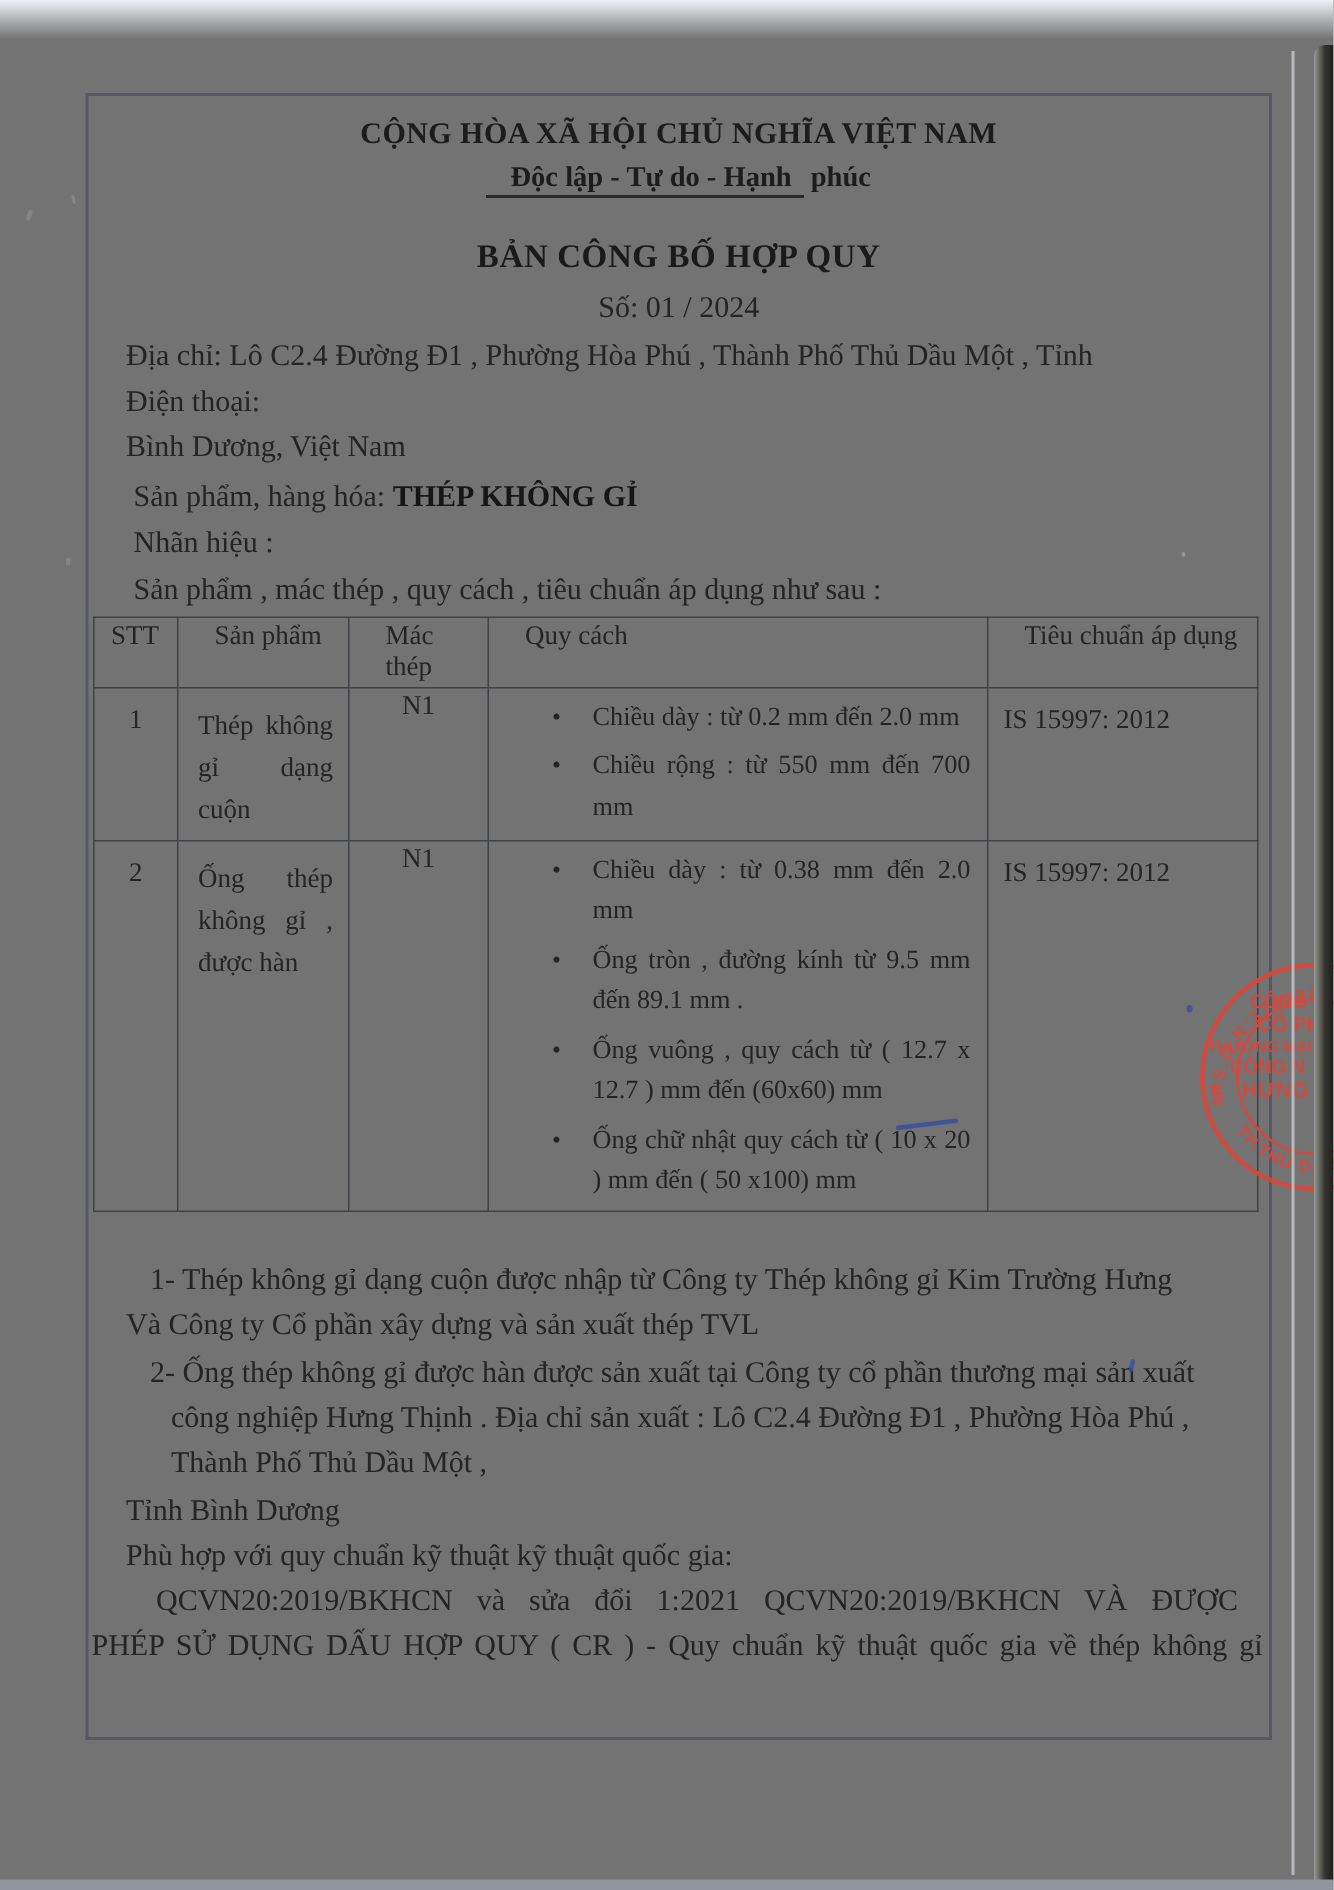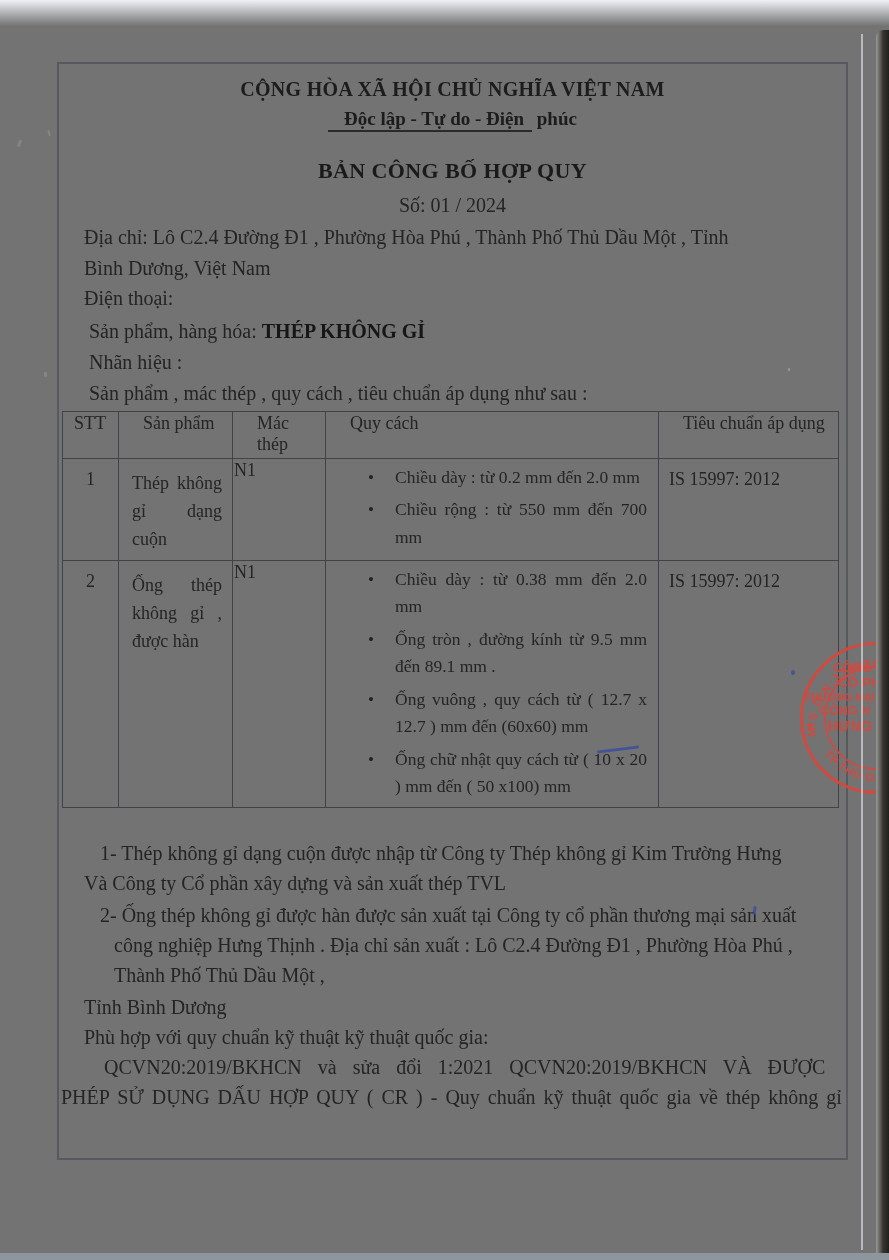--- a/index.html
+++ b/index.html
@@ -38,21 +38,21 @@
   table.spec { border-collapse:collapse; table-layout:fixed; width:776px;
     margin:2px 0 0 3px; font-size:18px; }
   table.spec th, table.spec td { border:1.5px solid #3f4347; vertical-align:top;
     font-weight:normal; overflow:hidden; }
   th.h { height:44px; vertical-align:middle; text-align:left; padding-left:24px; }
   th.h-stt { text-align:center; padding-left:0; }
   tr.r1 td { height:90px; }
   tr.r2 td { height:232px; }
   .cell-stt { text-align:center; padding-top:10px; }
   .cell-sp  { padding:10px 10px 0 13px; text-align:justify; line-height:28px; }
-  .cell-mt  { }
+  .cell-mt  { text-align:center; }
   .cell-qc  { padding-top:5px; }
   .cell-tc  { padding:10px 4px 0 10px; }
   .qci { position:relative; margin:0 10px 5px 68px; line-height:27.5px;
     text-align:justify; font-size:17.5px; }
   .qci::before { content:"•"; position:absolute; left:-27px; top:0; font-size:17px; }
 
   .notes { margin:30px 8px 0 25px; font-size:20px; line-height:30px; }
   .nline { white-space:nowrap; }
   .ind16 { padding-left:16px; }
   .ind30 { padding-left:30px; }
@@ -86,29 +86,29 @@
 </head>
 <body>
 
 <div class="page">
 
   <div class="scan-top-tint"></div>
 
   <div class="border-box">
 
     <div class="nat1">CỘNG HÒA XÃ HỘI CHỦ NGHĨA VIỆT NAM</div>
-    <div class="motto"><span class="motto-u">Độc lập - Tự do - Điện</span> <span>phúc</span></div>
+    <div class="motto"><span class="motto-u">Độc lập - Tự do - Hạnh</span> <span>phúc</span></div>
 
     <div class="doc-title">BẢN CÔNG BỐ HỢP QUY</div>
     <div class="doc-number">Số: 01 / 2024</div>
 
     <div class="info">
       <div class="iline">Địa chỉ: Lô C2.4 Đường Đ1 , Phường Hòa Phú , Thành Phố Thủ Dầu Một , Tỉnh</div>
+      <div class="iline">Điện thoại:</div>
       <div class="iline">Bình Dương, Việt Nam</div>
-      <div class="iline">Điện thoại:</div>
     </div>
 
     <div class="product">
       <div class="iline"><span>Sản phẩm, hàng hóa: </span><span class="bold">THÉP KHÔNG GỈ</span></div>
       <div class="iline">Nhãn hiệu :</div>
       <div class="iline">Sản phẩm , mác thép , quy cách , tiêu chuẩn áp dụng như sau :</div>
     </div>
 
     <table class="spec">
       <colgroup>

